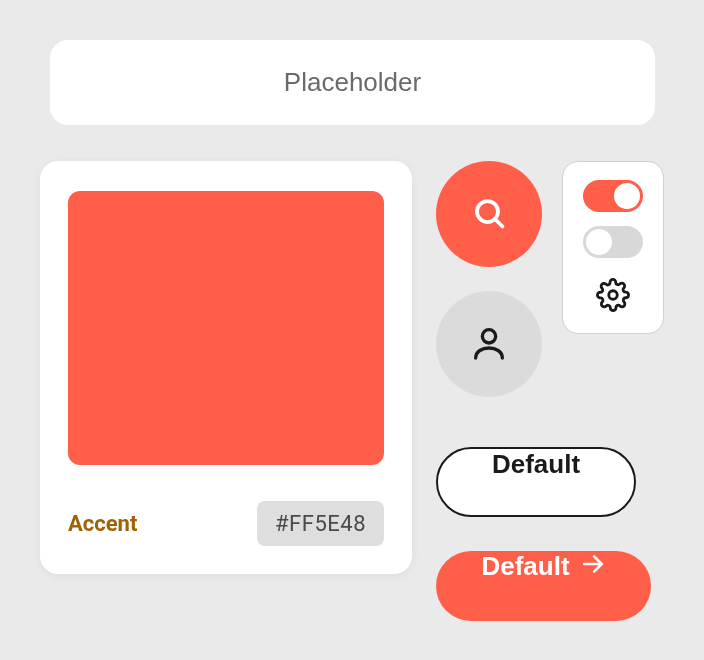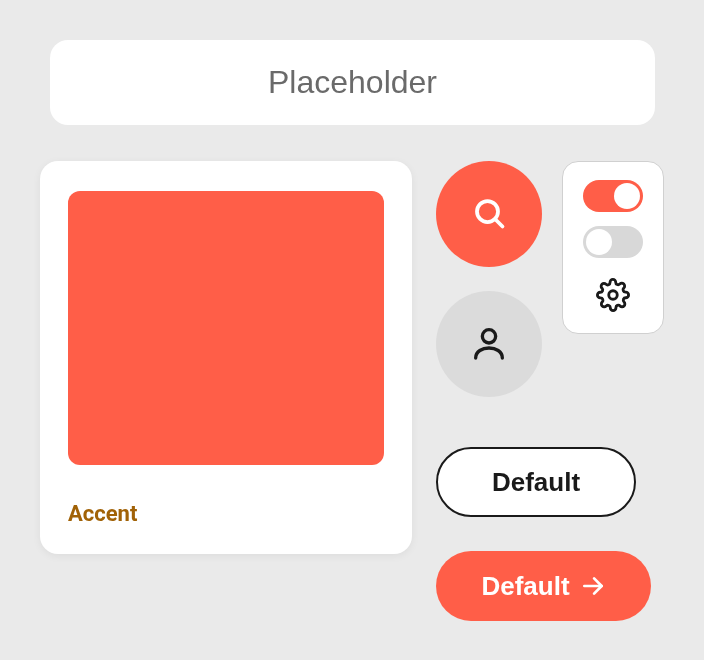--- a/index.html
+++ b/index.html
@@ -15,21 +15,21 @@
       padding: 40px 40px 0 40px;
       position: relative;
     }
     .text-input {
       width: 605px;
       height: 85px;
       margin-left: 10px;
       background: #ffffff;
       border: none;
       border-radius: 18px;
-      font-size: 32px;
+      font-size: 26px;
       text-align: center;
       color: #5a5a5a;
       outline: none;
     }
     .text-input::placeholder {
       color: #6a6a6a;
     }
     .main-row {
       display: flex;
       gap: 24px;
@@ -146,21 +146,20 @@
       border: none;
       cursor: pointer;
       padding: 6px 0 0 0;
     }
     .pill-btn {
       height: 70px;
       border-radius: 35px;
       font-size: 26px;
       font-weight: 700;
       display: flex;
-      align-items: center;
       justify-content: center;
       gap: 10px;
       cursor: pointer;
       padding: 0 28px;
     }
     .pill-btn.outline {
       background: #ffffff;
       border: 2px solid #1a1a1a;
       color: #1a1a1a;
       width: 200px;
@@ -185,20 +184,21 @@
 
 
 <input class="text-input" type="text" placeholder="Placeholder" style="">
 
 <div class="main-row">
 
   <div class="color-card">
     <div class="swatch"></div>
     <div class="card-footer">
       <span class="swatch-label">Accent</span>
+      <span class="hex-chip">#FF5E48</span>
     </div>
   </div>
 
   <div class="right-col">
 
     <div class="top-controls">
 
       <div class="icon-stack">
         <button class="circle-btn accent">
           <span>

